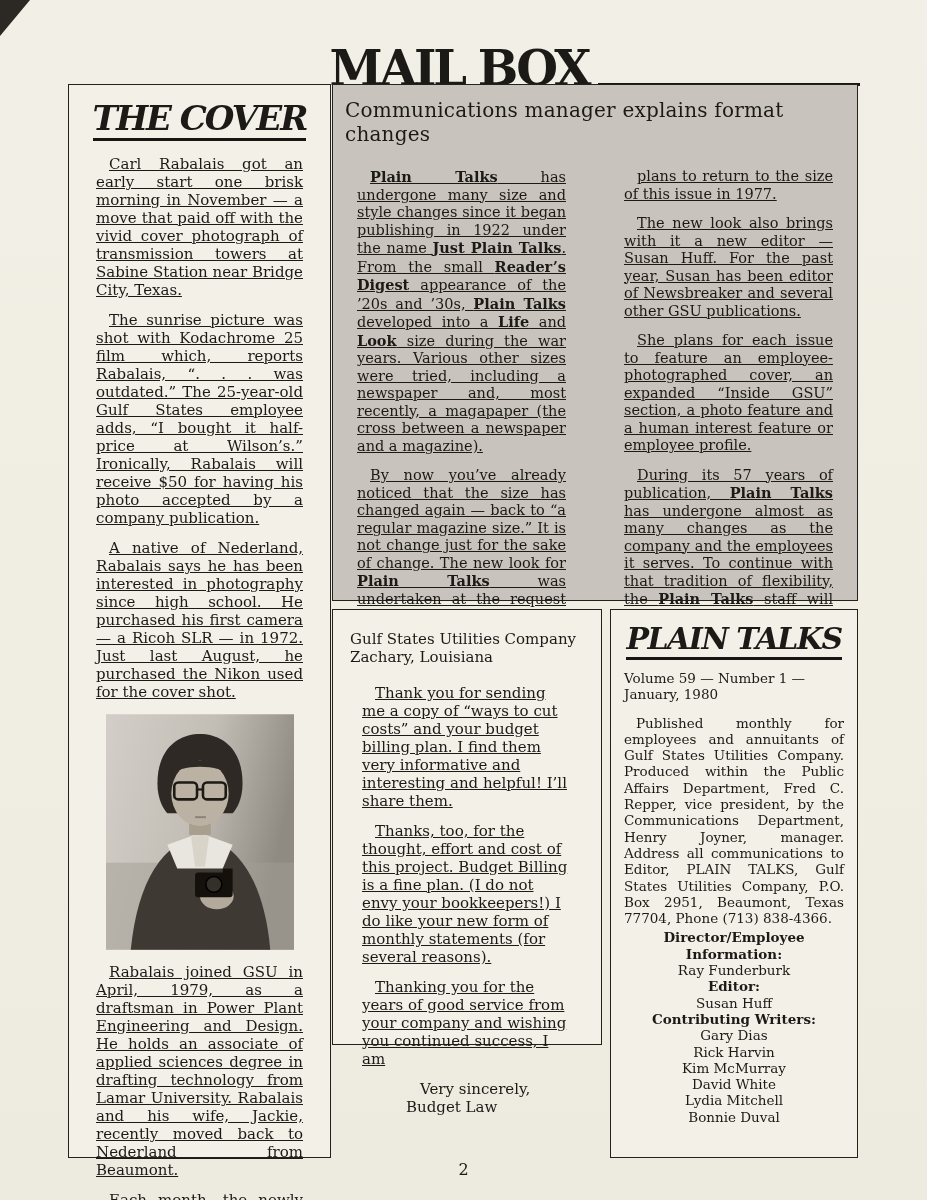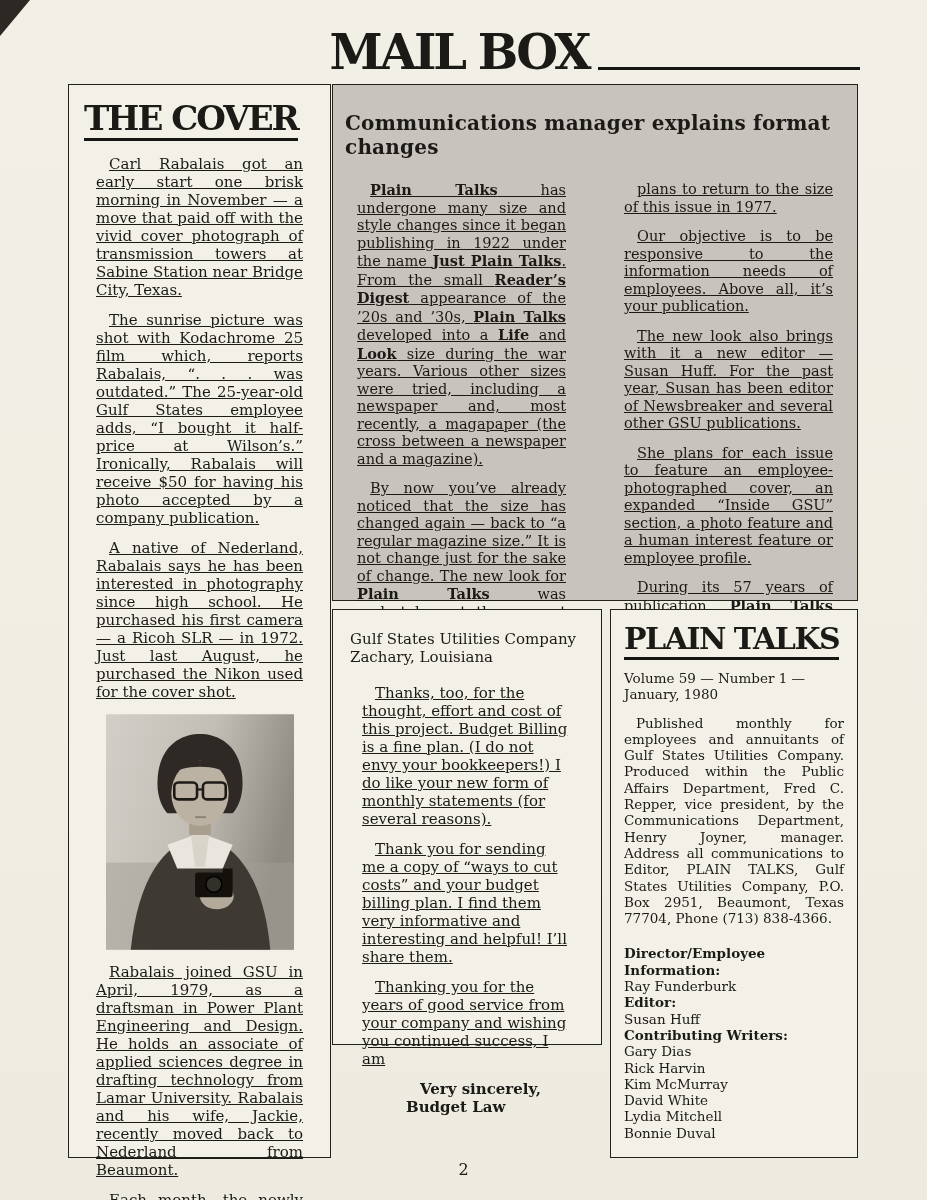--- a/index.html
+++ b/index.html
@@ -6,57 +6,57 @@
   .page{
     position:relative;width:927px;height:1200px;margin:0 auto;
     background:linear-gradient(180deg,#f2efe6 0%,#f0ede3 60%,#edeadf 100%);
     font-family:"DejaVu Serif","Liberation Serif",serif;color:#1c1a17;
     overflow:hidden;
   }
   .corner-artifact{position:absolute;top:0;left:0;width:0;height:0;
     border-top:36px solid #16130f;border-right:30px solid transparent;opacity:.9;}
 
   
-  .masthead-row{position:absolute;left:68px;top:20px;width:792px;height:56px;
+  .masthead-row{position:absolute;left:68px;top:36px;width:792px;height:56px;
     display:flex;align-items:flex-end;}
   .masthead-spacer{flex:1;}
   .mailbox-title{font-size:48px;font-weight:bold;letter-spacing:-3px;line-height:1;
     margin:0 10px 0 0;white-space:nowrap;}
   .masthead-rule{flex:1;border-bottom:3px solid #181613;margin-bottom:6px;}
 
   
   .panel{position:absolute;background:#f3f0e7;border:1.5px solid #23211e;box-sizing:border-box;}
   .cover-box{left:68px;top:84px;width:263px;height:1074px;padding:16px 15px 0;}
   .format-box{left:332px;top:84px;width:526px;height:517px;background:#c8c4bd;padding:9px 12px;}
   .letter-box{left:332px;top:609px;width:270px;height:436px;padding:20px 17px;font-size:15px;line-height:18px;}
   .pt-box{left:610px;top:609px;width:248px;height:549px;padding:14px 13px;font-size:13.5px;line-height:16.3px;}
 
-  .display-title{margin:0 0 14px;}
+  .display-title{text-align:center;margin:0 0 14px;font-style:italic;}
   .display-title span{display:inline-block;font-size:34px;font-weight:bold;letter-spacing:-2px;
     border-bottom:3.5px solid #181613;padding-bottom:3px;line-height:1;}
   .pt-box .display-title{margin:0 0 10px;}
   .pt-box .display-title span{font-size:30px;letter-spacing:-1.5px;}
 
   .body-text{font-size:15px;line-height:18px;text-align:justify;}
   .body-text p,.fcol p,.letter-paras p{margin:12px;text-indent:13px;text-decoration:underline;}
 
   .photo{width:188px;height:238px;margin:12px auto 10px;display:block;}
 
-  .format-headline{font-size:20px;font-weight:bold;margin:17px 0 10px;letter-spacing:.2px;line-height:1.2;}
+  .format-headline{font-size:20px;font-weight:normal;margin:4px 0 10px;letter-spacing:.2px;line-height:1.2;}
   .format-cols{display:flex;gap:34px;}
   .fcol{flex:1;font-size:14.5px;line-height:17.5px;text-align:justify;}
   .byline{font-weight:bold;text-align:right;padding-right:14px;margin-top:1px;}
 
   .letter-address{margin-bottom:18px;}
-  .letter-closing{margin-top:8px;padding-left:56px;font-weight:bold;}
+  .letter-closing{margin-top:8px;padding-left:56px;}
   .letter-closing div:first-child{padding-left:14px;}
 
   .pt-volume{font-weight:normal;margin-bottom:12px;}
   .pt-body{margin:0;text-align:justify;text-indent:12px;}
-  .pt-staff{text-align:left;margin-top:19px;}
+  .pt-staff{text-align:center;margin-top:3px;}
   .pt-role{font-weight:bold;}
 
   .page-number{position:absolute;top:1160px;left:0;width:100%;text-align:center;font-size:16px;}
 </style>
 </head>
 <body>
 
 <div class="page">
   <div class="corner-artifact"></div>
 
@@ -119,38 +119,37 @@
     <h2 class="format-headline">Communications manager explains format changes</h2>
     <div class="format-cols">
       <div class="fcol">
           <p><b>Plain Talks</b> has undergone many size and style changes since it began publishing in 1922 under the name <b>Just Plain Talks</b>. From the small <b>Reader’s Digest</b> appearance of the ’20s and ’30s, <b>Plain Talks</b> developed into a <b>Life</b> and <b>Look</b> size during the war years. Various other sizes were tried, including a newspaper and, most recently, a magapaper (the cross between a newspaper and a magazine).</p>
           <p>By now you’ve already noticed that the size has changed again — back to “a regular magazine size.” It is not change just for the sake of change. The new look for <b>Plain Talks</b> was undertaken at the request of a large number of employees who viewed the large format as “cumbersome” or “hard to read.”</p>
           <p>We tried to retain the magapaper look throughout 1979 with some alterations, but with</p>
         </div>
       <div class="fcol">
         <div>
             <p>plans to return to the size of this issue in 1977.</p>
-            <p>Our objective is to be responsive to the information needs of employees. Above all, it’s your publication.</p>
             <p>The new look also brings with it a new editor — Susan Huff. For the past year, Susan has been editor of Newsbreaker and several other GSU publications.</p>
             <p>She plans for each issue to feature an employee-photographed cover, an expanded “Inside GSU” section, a photo feature and a human interest feature or employee profile.</p>
             <p>During its 57 years of publication, <b>Plain Talks</b> has undergone almost as many changes as the company and the employees it serves. To continue with that tradition of flexibility, the <b>Plain Talks</b> staff will remain open to your comments and suggestions.</p>
           </div>
         <div class="byline">Henry Joyner</div>
       </div>
     </div>
   </section>
 
   <section class="panel letter-box">
     <div class="letter-address">
         <div>Gulf States Utilities Company</div>
         <div>Zachary, Louisiana</div>
       </div>
     <div class="letter-paras">
+        <p>Thank you for sending me a copy of “ways to cut costs” and your budget billing plan. I find them very informative and interesting and helpful! I’ll share them.</p>
         <p>Thanks, too, for the thought, effort and cost of this project. Budget Billing is a fine plan. (I do not envy your bookkeepers!) I do like your new form of monthly statements (for several reasons).</p>
-        <p>Thank you for sending me a copy of “ways to cut costs” and your budget billing plan. I find them very informative and interesting and helpful! I’ll share them.</p>
         <p>Thanking you for the years of good service from your company and wishing you continued success, I am</p>
       </div>
     <div class="letter-closing">
         <div>Very sincerely,</div>
         <div>Budget Law</div>
       </div>
   </section>
 
   <section class="panel pt-box">
     <h2 class="display-title"><span>PLAIN TALKS</span></h2>

